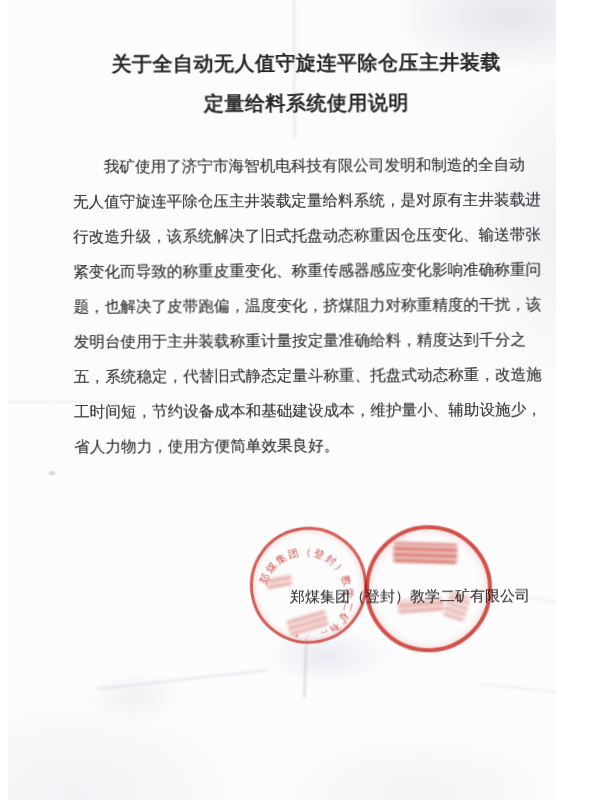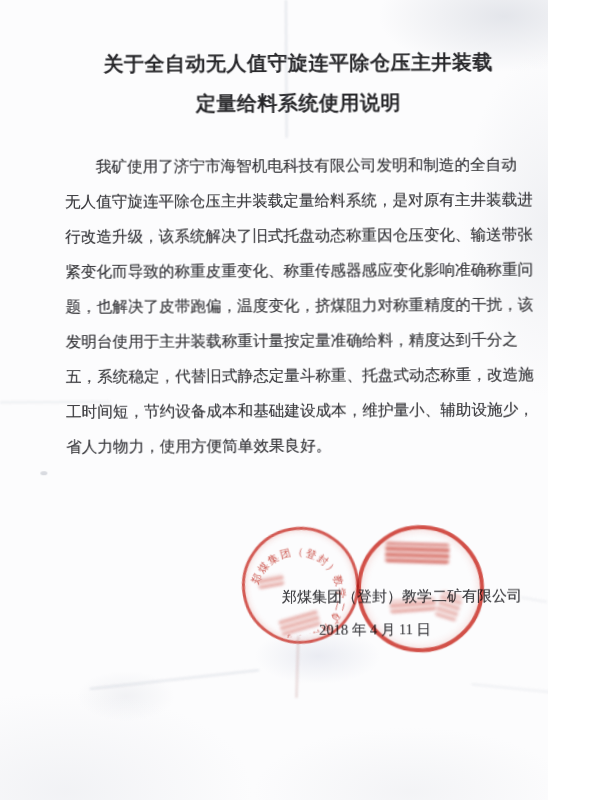--- a/index.html
+++ b/index.html
@@ -7,20 +7,21 @@
        font-family:"Liberation Serif","DejaVu Serif",serif;}
   .page{position:relative;width:548px;height:800px;overflow:hidden;
     background:
       radial-gradient(180px 80px at 92% 2%, rgba(176,182,196,.32), transparent 70%),
       radial-gradient(120px 240px at 100% 28%, rgba(196,200,210,.22), transparent 72%),
       radial-gradient(90px 40px at 58% 82%, rgba(140,150,185,.16), transparent 70%),
       radial-gradient(260px 140px at 12% 99%, rgba(200,204,214,.20), transparent 72%),
       radial-gradient(220px 90px at 75% 99%, rgba(203,206,214,.18), transparent 72%),
       radial-gradient(70px 36px at 23% 87%, rgba(190,194,205,.18), transparent 70%),
       #fcfcfd;
+    margin-left: 8px;
   }
   .skew{position:absolute;inset:0;transform:rotate(-0.3deg);}
   .doc-title{position:absolute;left:0;width:600px;text-align:center;
     color:#27272a;font-weight:bold;font-size:20px;letter-spacing:.5px;}
   .doc-title.l1{top:50px;}
   .doc-title.l2{top:90px;}
   .body-text{position:absolute;left:66px;top:148px;width:474px;
     color:#39393d;font-size:15.6px;}
   .body-line{height:35px;line-height:35px;white-space:nowrap;
     text-shadow:0 0 .4px rgba(60,60,64,.55);}
@@ -71,21 +72,20 @@
       <div class="body-line">行改造升级，该系统解决了旧式托盘动态称重因仓压变化、输送带张</div>
       <div class="body-line">紧变化而导致的称重皮重变化、称重传感器感应变化影响准确称重问</div>
       <div class="body-line">题，也解决了皮带跑偏，温度变化，挤煤阻力对称重精度的干扰，该</div>
       <div class="body-line">发明台使用于主井装载称重计量按定量准确给料，精度达到千分之</div>
       <div class="body-line">五，系统稳定，代替旧式静态定量斗称重、托盘式动态称重，改造施</div>
       <div class="body-line">工时间短，节约设备成本和基础建设成本，维护量小、辅助设施少，</div>
       <div class="body-line">省人力物力，使用方便简单效果良好。</div>
     </div>
 
     <div class="sig-company">郑煤集团（登封）教学二矿有限公司</div>
-    <div class="sig-date">2018 年 4 月 11 日</div>
 
     <div class="stamp stamp-left">
       <svg width="105" height="105" viewBox="0 0 105 105">
         <defs>
           <path id="ringPath" d="M 12,52.5 A 40.5,40.5 0 1 1 11.9,52.8"></path>
           <filter id="sblur">
               <feGaussianBlur stdDeviation="0.55"></feGaussianBlur>
             </filter>
         </defs>
         <text font-size="10.5" fill="rgba(190,40,30,.8)" letter-spacing="1.5" filter="url(#sblur)" font-family="Liberation Serif, serif">

